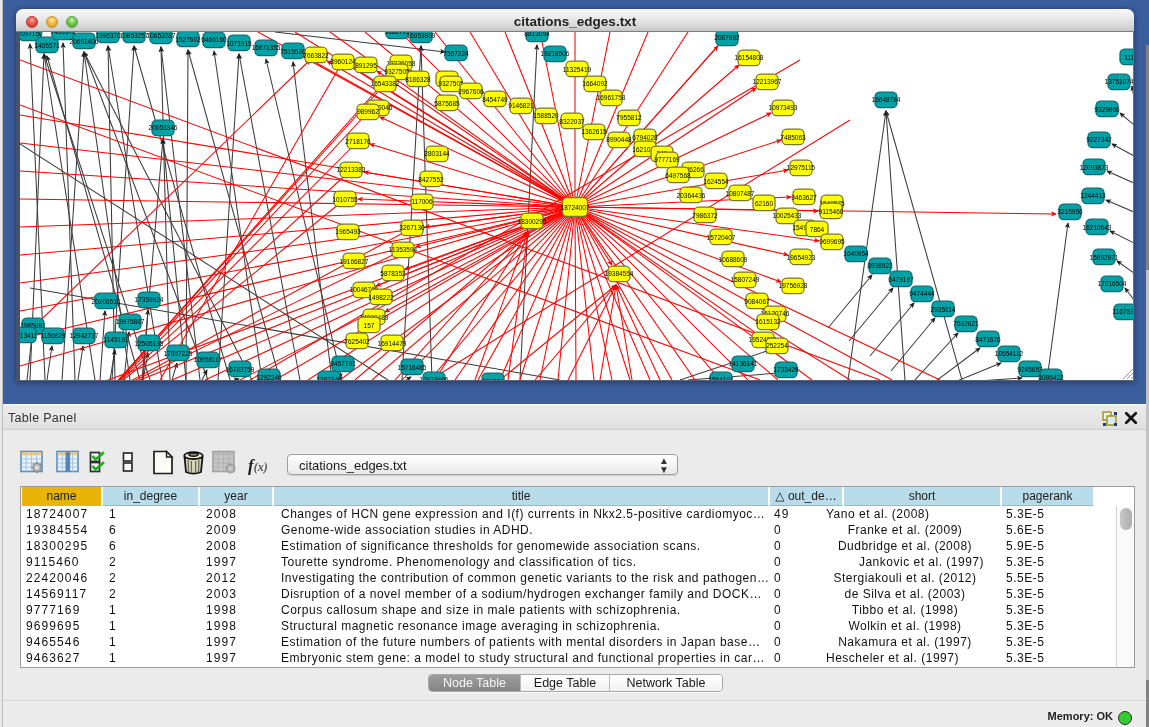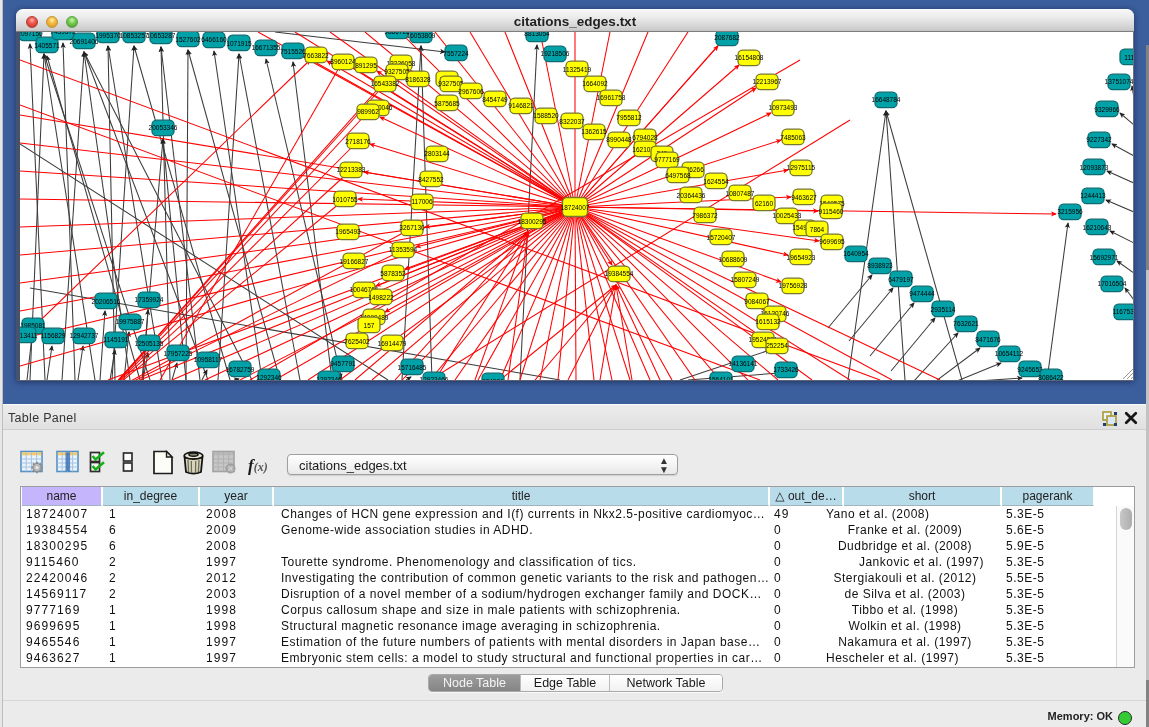--- a/index.html
+++ b/index.html
@@ -621,21 +621,21 @@
         <path d="M16.5,16.5 L20.5,20.5 M20.5,16.5 L16.5,20.5" stroke="#cfcfcf" stroke-width="1.6"></path>
       </svg>
       <div class="tbico" style="left:248px;top:12px;font-size:17px;color:#1a1a1a"><i style="font-family:'Liberation Serif',serif;font-weight:bold">f</i><i style="font-family:'Liberation Serif',serif;font-weight:bold;font-size:12px;color:#555">(x)</i></div>
     <div id="dropdown">
         <div class="txt">citations_edges.txt</div>
         <div class="arr">▲<br>▼</div>
       </div>
   </div>
   <div id="tablewrap">
     <div id="thead">
-        <div class="th" style="left:1px;width:80px;background:#c4b5fd;">name</div>
+        <div class="th" style="left:1px;width:80px;background:#eab308;">name</div>
         <div class="th" style="left:82px;width:96px;">in_degree</div>
         <div class="th" style="left:179px;width:73px;">year</div>
         <div class="th" style="left:253px;width:495px;">title</div>
         <div class="th" style="left:749px;width:73px;">△ out_de…</div>
         <div class="th" style="left:823px;width:157px;">short</div>
         <div class="th" style="left:981px;width:92px;">pagerank</div>
       </div>
     <div id="rows">
         <div class="row">
           <div class="c num" style="left:5px;width:76px">18724007</div>
@@ -652,20 +652,21 @@
           <div class="c num" style="left:185px;width:67px">2009</div>
           <div class="c" style="left:260px;width:488px">Genome-wide association studies in ADHD.</div>
           <div class="c num" style="left:753px;width:69px">0</div>
           <div class="c" style="left:805px;width:158px;text-align:center">Franke et al. (2009)</div>
           <div class="c" style="left:985px;width:88px">5.6E-5</div>
         </div>
         <div class="row">
           <div class="c num" style="left:5px;width:76px">18300295</div>
           <div class="c num" style="left:88px;width:90px">6</div>
           <div class="c num" style="left:185px;width:67px">2008</div>
+          <div class="c" style="left:260px;width:488px">Estimation of significance thresholds for genomewide association scans.</div>
           <div class="c num" style="left:753px;width:69px">0</div>
           <div class="c" style="left:805px;width:158px;text-align:center">Dudbridge et al. (2008)</div>
           <div class="c" style="left:985px;width:88px">5.9E-5</div>
         </div>
         <div class="row">
           <div class="c num" style="left:5px;width:76px">9115460</div>
           <div class="c num" style="left:88px;width:90px">2</div>
           <div class="c num" style="left:185px;width:67px">1997</div>
           <div class="c" style="left:260px;width:488px">Tourette syndrome. Phenomenology and classification of tics.</div>
           <div class="c num" style="left:753px;width:69px">0</div>
@@ -714,21 +715,21 @@
           <div class="c num" style="left:185px;width:67px">1997</div>
           <div class="c" style="left:260px;width:488px">Estimation of the future numbers of patients with mental disorders in Japan base…</div>
           <div class="c num" style="left:753px;width:69px">0</div>
           <div class="c" style="left:805px;width:158px;text-align:center">Nakamura et al. (1997)</div>
           <div class="c" style="left:985px;width:88px">5.3E-5</div>
         </div>
         <div class="row">
           <div class="c num" style="left:5px;width:76px">9463627</div>
           <div class="c num" style="left:88px;width:90px">1</div>
           <div class="c num" style="left:185px;width:67px">1997</div>
-          <div class="c" style="left:260px;width:488px">Embryonic stem cells: a model to study structural and functional properties in car…</div>
+          <div class="c" style="left:260px;width:488px">Embryonic stem gene: a model to study structural and functional properties in car…</div>
           <div class="c num" style="left:753px;width:69px">0</div>
           <div class="c" style="left:805px;width:158px;text-align:left">Hescheler et al. (1997)</div>
           <div class="c" style="left:985px;width:88px">5.3E-5</div>
         </div>
       </div>
     <div id="vscroll">
         <div id="vthumb"></div>
       </div>
   </div>
   <div id="tabs">

